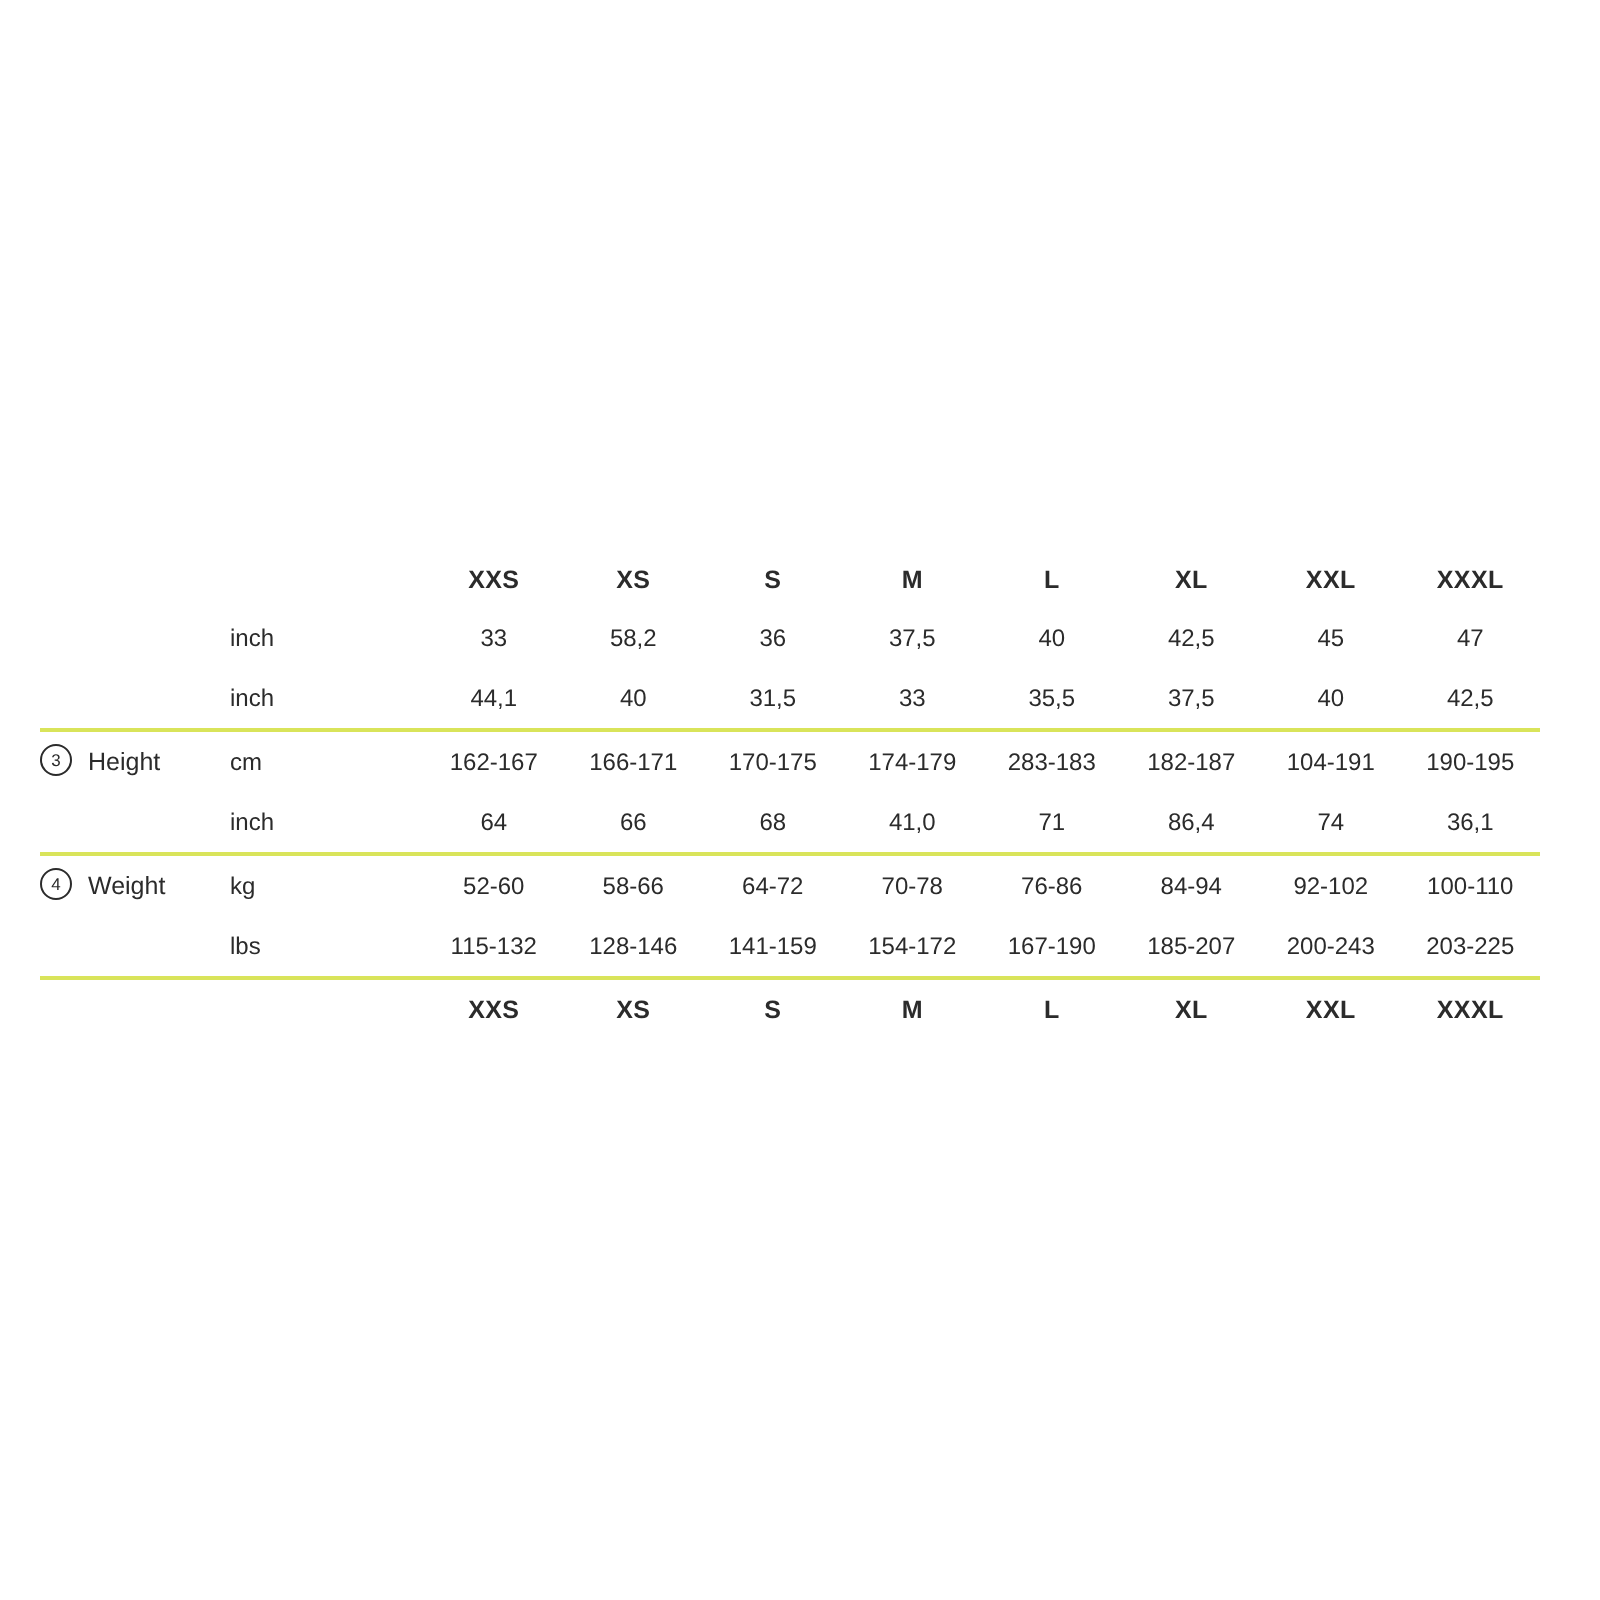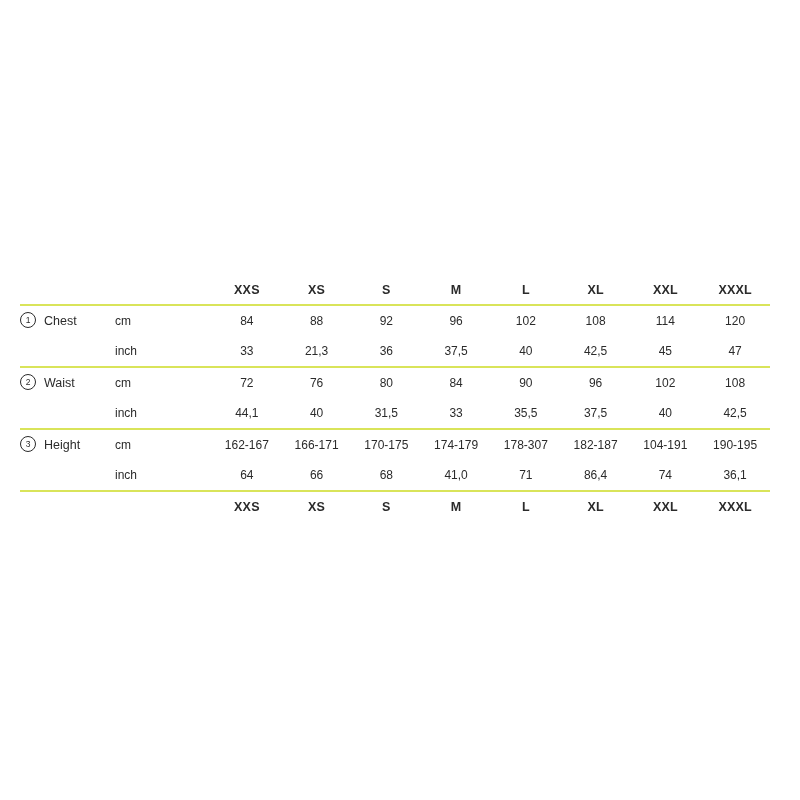--- a/index.html
+++ b/index.html
@@ -81,91 +81,91 @@
           <th class="size-col size-head">XS</th>
           <th class="size-col size-head">S</th>
           <th class="size-col size-head">M</th>
           <th class="size-col size-head">L</th>
           <th class="size-col size-head">XL</th>
           <th class="size-col size-head">XXL</th>
           <th class="size-col size-head">XXXL</th>
         </tr>
       </thead>
     <tbody>
-        <tr class="group-start">
-          <td class="label-col"><span class="num-badge">1</span><span class="measure-label">Chest</span></td>
-          <td class="unit-col">cm</td>
-          <td class="size-col">84</td>
-          <td class="size-col">88</td>
-          <td class="size-col">92</td>
-          <td class="size-col">96</td>
-          <td class="size-col">102</td>
-          <td class="size-col">108</td>
-          <td class="size-col">114</td>
-          <td class="size-col">120</td>
-        </tr>
         <tr>
           <td class="label-col"></td>
           <td class="unit-col">inch</td>
           <td class="size-col">33</td>
-          <td class="size-col">21,3</td>
+          <td class="size-col">58,2</td>
           <td class="size-col">36</td>
           <td class="size-col">37,5</td>
           <td class="size-col">40</td>
           <td class="size-col">42,5</td>
           <td class="size-col">45</td>
           <td class="size-col">47</td>
-        </tr>
-        <tr class="group-start">
-          <td class="label-col"><span class="num-badge">2</span><span class="measure-label">Waist</span></td>
-          <td class="unit-col">cm</td>
-          <td class="size-col">72</td>
-          <td class="size-col">76</td>
-          <td class="size-col">80</td>
-          <td class="size-col">84</td>
-          <td class="size-col">90</td>
-          <td class="size-col">96</td>
-          <td class="size-col">102</td>
-          <td class="size-col">108</td>
         </tr>
         <tr>
           <td class="label-col"></td>
           <td class="unit-col">inch</td>
           <td class="size-col">44,1</td>
           <td class="size-col">40</td>
           <td class="size-col">31,5</td>
           <td class="size-col">33</td>
           <td class="size-col">35,5</td>
           <td class="size-col">37,5</td>
           <td class="size-col">40</td>
           <td class="size-col">42,5</td>
         </tr>
         <tr class="group-start">
           <td class="label-col"><span class="num-badge">3</span><span class="measure-label">Height</span></td>
           <td class="unit-col">cm</td>
           <td class="size-col">162-167</td>
           <td class="size-col">166-171</td>
           <td class="size-col">170-175</td>
           <td class="size-col">174-179</td>
-          <td class="size-col">178-307</td>
+          <td class="size-col">283-183</td>
           <td class="size-col">182-187</td>
           <td class="size-col">104-191</td>
           <td class="size-col">190-195</td>
         </tr>
         <tr>
           <td class="label-col"></td>
           <td class="unit-col">inch</td>
           <td class="size-col">64</td>
           <td class="size-col">66</td>
           <td class="size-col">68</td>
           <td class="size-col">41,0</td>
           <td class="size-col">71</td>
           <td class="size-col">86,4</td>
           <td class="size-col">74</td>
           <td class="size-col">36,1</td>
+        </tr>
+        <tr class="group-start">
+          <td class="label-col"><span class="num-badge">4</span><span class="measure-label">Weight</span></td>
+          <td class="unit-col">kg</td>
+          <td class="size-col">52-60</td>
+          <td class="size-col">58-66</td>
+          <td class="size-col">64-72</td>
+          <td class="size-col">70-78</td>
+          <td class="size-col">76-86</td>
+          <td class="size-col">84-94</td>
+          <td class="size-col">92-102</td>
+          <td class="size-col">100-110</td>
+        </tr>
+        <tr>
+          <td class="label-col"></td>
+          <td class="unit-col">lbs</td>
+          <td class="size-col">115-132</td>
+          <td class="size-col">128-146</td>
+          <td class="size-col">141-159</td>
+          <td class="size-col">154-172</td>
+          <td class="size-col">167-190</td>
+          <td class="size-col">185-207</td>
+          <td class="size-col">200-243</td>
+          <td class="size-col">203-225</td>
         </tr>
       </tbody>
     <tfoot>
         <tr>
           <td class="label-col"></td>
           <td class="unit-col"></td>
           <td class="size-col size-head">XXS</td>
           <td class="size-col size-head">XS</td>
           <td class="size-col size-head">S</td>
           <td class="size-col size-head">M</td>

